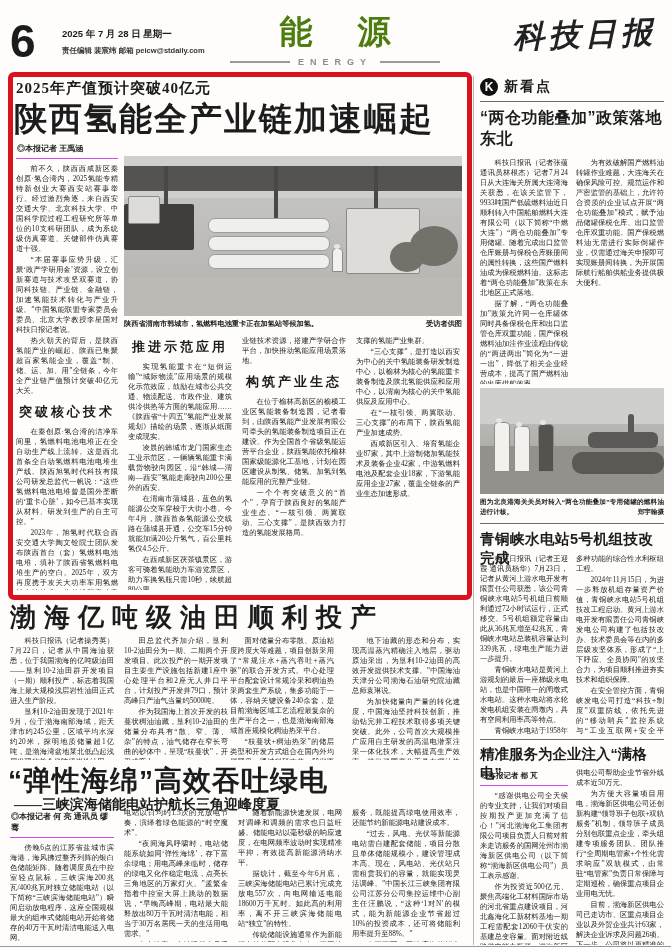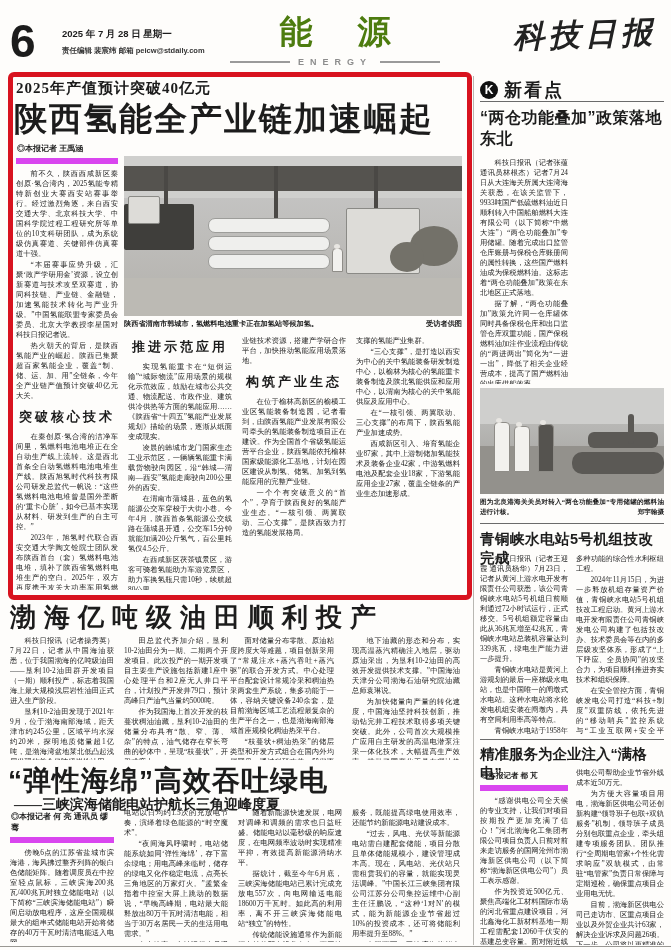--- a/index.html
+++ b/index.html
@@ -20,21 +20,21 @@
         letter-spacing:6px;color:#8d8d8d;}
   .masthead{position:absolute;right:14px;top:14px;font-style:italic;font-weight:bold;
         font-size:31px;letter-spacing:5px;color:#222;transform:rotate(-2deg);}
   
   .para{font-size:7.3px;line-height:10px;text-align:justify;text-indent:2em;margin:0 0 1px 0;}
   .para.cont{text-indent:0;}
   .col{position:absolute;overflow:hidden;}
   .sec-head{font-family:"Liberation Sans",sans-serif;font-weight:bold;font-size:13px;
         text-align:center;letter-spacing:3px;margin:7px 0 6px 0;}
   .byline{font-family:"Liberation Sans",sans-serif;font-weight:bold;font-size:8px;
-        padding:3px 0 4px 1px;border-bottom:6px solid #d946ef;margin-bottom:5px;}
+        padding:3px 0 4px 1px;border-bottom:1px solid #d946ef;margin-bottom:5px;}
   .caption{font-weight:bold;font-size:7.2px;line-height:9.5px;text-align:justify;}
   .caption .credit{float:right;font-weight:bold;}
   .hairline{position:absolute;background:#6b6b6b;}
   
   .red-frame{position:absolute;left:8px;top:72px;width:454px;height:518px;
         border:5px solid #d8131f;border-radius:6px;background:#fefdfb;}
   .kicker{position:absolute;left:16px;top:79px;font-weight:bold;font-size:15px;letter-spacing:1px;}
   .main-headline{position:absolute;left:14px;top:97px;font-family:"Liberation Sans",sans-serif;
         font-weight:bold;font-size:33px;letter-spacing:2px;}
   
@@ -48,21 +48,21 @@
   .photo .bush{position:absolute;background:#737169;border-radius:50%;}
   .photo .ground{position:absolute;left:0;right:0;bottom:0;height:24%;background:#bcbab4;}
   .photo .person{position:absolute;width:9px;height:22px;background:#f2f1ee;border-radius:4px 4px 0 0;border:1px solid #8f8d88;}
   .photo .person:after{content:"";position:absolute;left:1px;top:-5px;width:6px;height:5px;border-radius:50%;background:#e8e6e2;}
   .photo .pipes{position:absolute;background:#5b5955;border-radius:6px;}
   
   .sb-kandian{position:absolute;left:480px;top:78px;display:flex;align-items:center;gap:6px;}
   .k-badge{width:18px;height:18px;border-radius:50%;background:#111;color:#fff;
         font-family:"Liberation Sans",sans-serif;font-weight:bold;font-size:12px;
         display:flex;align-items:center;justify-content:center;}
-  .kandian-label{font-family:"Liberation Sans",sans-serif;font-weight:bold;font-size:18px;letter-spacing:2px;}
+  .kandian-label{font-family:"Liberation Sans",sans-serif;font-weight:bold;font-size:14px;letter-spacing:2px;}
   .sb-headline{position:absolute;left:480px;font-family:"Liberation Sans",sans-serif;font-weight:bold;}
   .sb-subhead{position:absolute;left:480px;font-weight:bold;}
   
   .bohai-headline{position:absolute;left:10px;top:600px;font-family:"Liberation Sans",sans-serif;
         font-weight:bold;font-size:26px;letter-spacing:8px;}
   .sponge-headline{position:absolute;left:8px;top:762px;font-family:"Liberation Sans",sans-serif;
         font-weight:bold;font-size:28px;letter-spacing:1px;}
   .sponge-subhead{position:absolute;left:14px;top:796px;font-weight:bold;font-size:14px;}
   .vrule{position:absolute;left:473px;top:76px;width:1px;height:869px;background:#b9b7b2;}
   .footrule{position:absolute;left:0;right:0;top:946px;height:1px;background:#9a9893;}
@@ -224,20 +224,21 @@
 
   <div class="sb-headline" style="top:108px;width:184px;font-size:16px;letter-spacing:0.5px;">“两仓功能叠加”政策落地东北</div>
   <div class="col" style="left:480px;top:158px;width:88px;height:226px;">
     <div>
         <p class="para">科技日报讯（记者张蕴 通讯员林根杰）记者7月24日从大连海关所属大连湾海关获悉，在该关监管下，9933吨国产低硫燃料油近日顺利转入中国船舶燃料大连有限公司（以下简称“中燃大连”）“两仓功能叠加”专用储罐。随着完成出口监管仓库账册与保税仓库账册间的属性转换，这些国产燃料油成为保税燃料油。这标志着“两仓功能叠加”政策在东北地区正式落地。</p>
         <p class="para">据了解，“两仓功能叠加”政策允许同一仓库罐体同时具备保税仓库和出口监管仓库双重功能，国产保税燃料油加注作业流程由传统的“两进两出”简化为“一进一出”，降低了相关企业经营成本，提高了国产燃料油的出库供船效率。</p>
       </div>
   </div>
   <div class="col" style="left:576px;top:158px;width:88px;height:226px;">
     <div>
+        <p class="para">为有效破解国产燃料油转罐作业难题，大连海关在确保风险可控、规范运作和严密监管的基础上，允许符合资质的企业试点开展“两仓功能叠加”模式，赋予油品储罐保税仓库、出口监管仓库双重功能。国产保税燃料油无需进行实际倒罐作业，仅需通过海关申报即可实现账册间转换，为开展国际航行船舶供船业务提供极大便利。</p>
       </div>
   </div>
 
   <div class="photo" style="left:480px;top:388px;width:184px;height:106px;background:linear-gradient(#c6c6c4,#9d9c98);">
     <div class="sky" style="height:34%;"></div>
     <div class="ground" style="height:45%;background:#93918c;"></div>
     <div class="pipes" style="right:6px;top:44px;width:70px;height:16px;"></div>
     <div class="pipes" style="right:0;top:64px;width:92px;height:22px;border-radius:10px;"></div>
     <div class="pipes" style="right:30px;top:26px;width:6px;height:30px;"></div>
     <div class="person" style="left:14px;top:34px;width:14px;height:48px;"></div>

